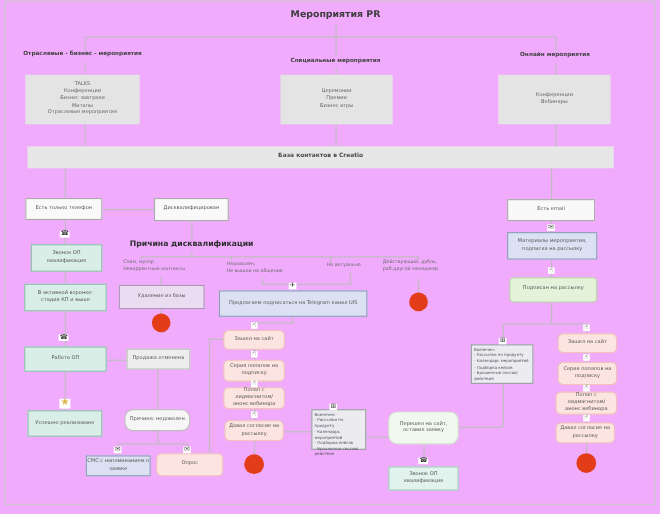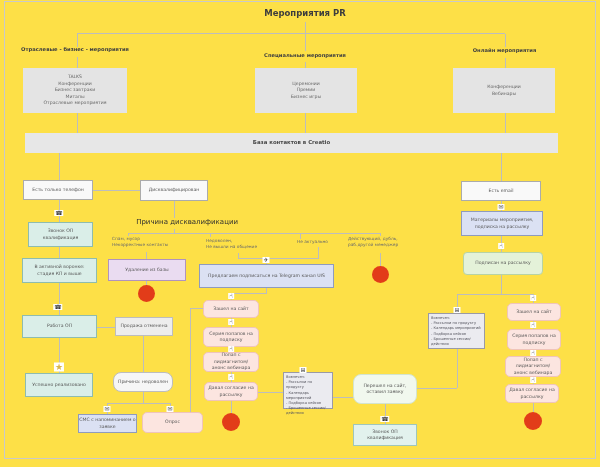--- a/index.html
+++ b/index.html
@@ -1,22 +1,22 @@
 <!DOCTYPE html>
 <html><head>
 <meta charset="utf-8">
 <style>
   html,body{margin:0;padding:0;background:#fff;}
-  #canvas{position:relative;width:600px;height:467px;background:#fde047;
+  #canvas{position:relative;width:600px;height:467px;background:#f0abfc;
     font-family:"DejaVu Sans","Liberation Sans",sans-serif;overflow:hidden;}
   #frame{position:absolute;left:4px;top:1px;width:592px;height:458px;
     border:1px solid #c9c9c9;box-sizing:border-box;}
   .ttl{position:absolute;font-weight:bold;font-size:8.5px;color:#3d3d3d;text-align:center;}
   .lbl{position:absolute;font-weight:bold;font-size:5.2px;color:#3f3f3f;text-align:center;}
-  .hdg{position:absolute;font-weight:normal;font-size:7px;color:#2e2e2e;text-align:right;}
+  .hdg{position:absolute;font-weight:bold;font-size:7px;color:#2e2e2e;text-align:left;}
   .cause{position:absolute;font-size:4.3px;color:#6a6a6a;line-height:1.5;
     white-space:pre-line;text-align:left;}
   .node{position:absolute;display:flex;align-items:center;justify-content:center;
     text-align:center;font-size:4.6px;line-height:1.4;color:#555;
     white-space:pre-line;box-sizing:border-box;z-index:3;}
   .grayflat{background:#e4e4e4;color:#666;}
   .bar{background:#e7e7e7;font-weight:bold;font-size:5.4px;color:#4a4a4a;}
   .white{background:#f9f9f9;border:1px solid #ababab;}
   .mint{background:#daeee8;border:1px solid #8ebcae;}
   .mint2{background:#e2f2ed;border:1px solid #9fc6ba;}

